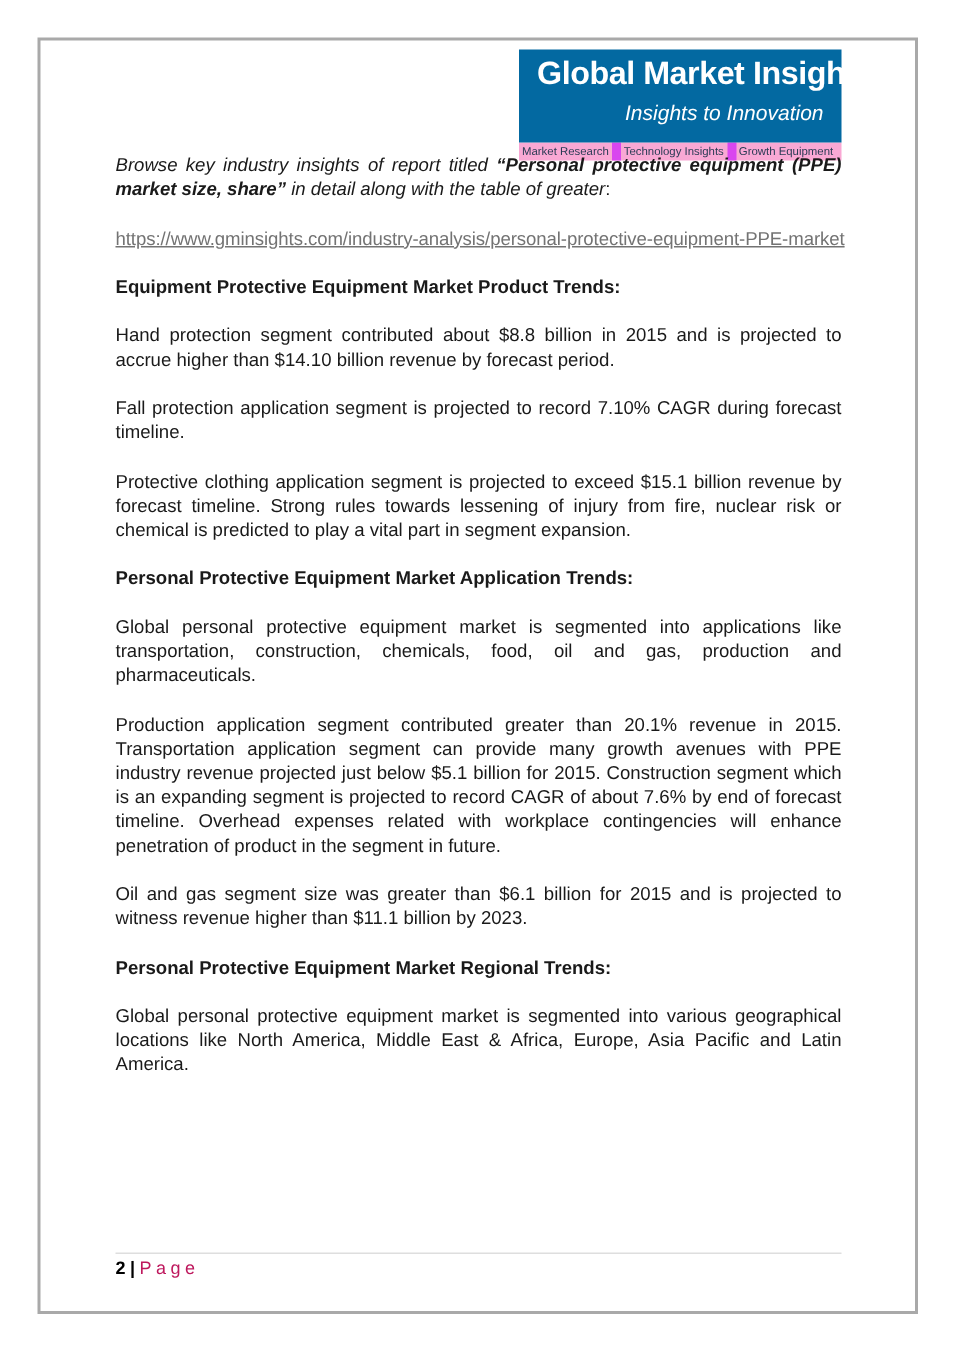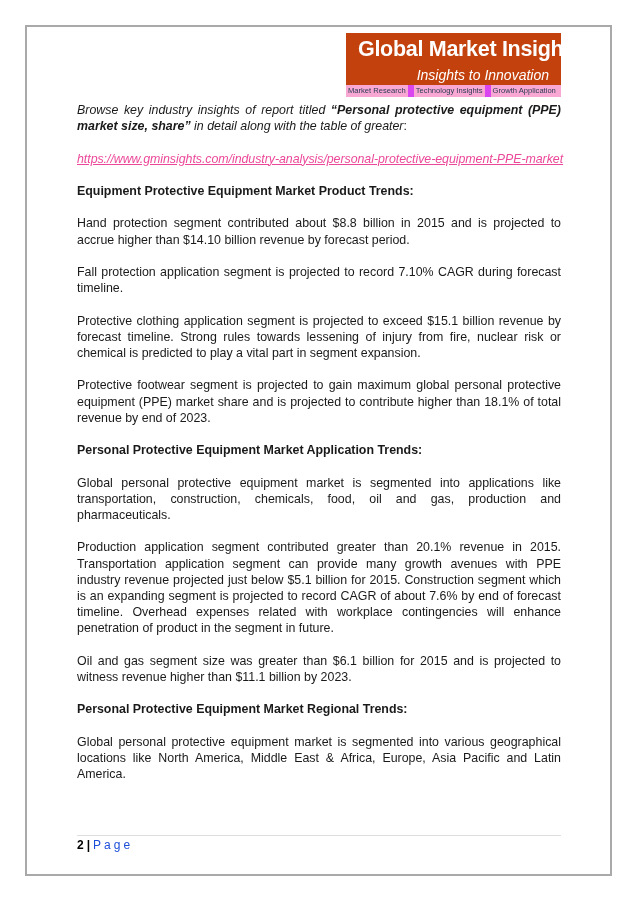--- a/index.html
+++ b/index.html
@@ -1,74 +1,73 @@
 <!DOCTYPE html>
 <html><head>
 <meta charset="utf-8">
 <style>
   html, body { margin: 0; padding: 0; background: #ffffff; }
   body { width: 638px; height: 903px; position: relative; overflow: hidden;
          font-family: "Liberation Sans", sans-serif; color: #1a1a1a; }
   .page-border { position: absolute; left: 25px; top: 25px; width: 587px; height: 851px;
                  border: 2px solid #a9a9a9; box-sizing: border-box; }
   .logo { position: absolute; left: 346px; top: 33px; width: 215px; height: 74px; }
-  .logo-main { background: #c2410c; height: 52px; position: relative; }
+  .logo-main { background: #0369a1; height: 62px; position: relative; }
   .logo-title { position: absolute; left: 12px; top: 4px; color: #ffffff; font-weight: bold;
                 font-size: 21.5px; letter-spacing: -0.3px; white-space: nowrap; }
   .logo-tag { position: absolute; right: 12px; top: 34px; color: #ffffff; font-style: italic;
               font-size: 14px; white-space: nowrap; }
   .logo-strip { background: #f9a8d4; height: 12px; display: flex; font-size: 7.6px;
                 color: #2a3b55; line-height: 12px; white-space: nowrap; }
   .logo-strip span { padding: 0 2px; }
   .logo-strip .sep { border-left: 6px solid #d946ef; }
 
   .content { position: absolute; left: 77px; top: 102px; width: 484px;
              font-size: 12.4px; line-height: 16.2px; }
   .content p { margin: 0 0 16.2px 0; text-align: justify; }
   .intro { font-style: italic; }
   .intro b { font-weight: bold; }
-  .link { color: #ec4899; text-decoration: underline; font-style: italic; display: block;
+  .link { color: #737373; text-decoration: underline; display: block;
           white-space: nowrap; cursor: pointer; letter-spacing: -0.05px; }
   .heading { font-weight: bold; }
 
   .footer-rule { position: absolute; left: 77px; top: 835px; width: 484px; height: 1px; background: #dedede; }
   .footer { position: absolute; left: 77px; top: 838px; font-size: 12px; }
   .footer .num { font-weight: bold; color: #000; }
   .footer .bar { font-weight: bold; color: #000; margin: 0 3px; }
-  .footer .word { color: #1d4ed8; letter-spacing: 3px; margin-top: 12px; }
+  .footer .word { color: #be185d; letter-spacing: 3px; margin-top: 12px; }
 </style>
 </head>
 <body>
 
 <div class="page-border"></div>
 
 <div class="logo">
   <div class="logo-main">
     <div class="logo-title">Global Market Insights</div>
     <div class="logo-tag">Insights to Innovation</div>
   </div>
   <div class="logo-strip">
     <span>Market Research</span>
     <span class="sep">Technology Insights</span>
-    <span class="sep">Growth Application</span>
+    <span class="sep">Growth Equipment</span>
   </div>
 </div>
 
 <div class="content">
   <p class="intro"><span>Browse key industry insights of report titled </span><b>“Personal protective equipment (PPE) market size, share”</b><span> in detail along with the table of greater</span><span style="font-style:normal">:</span></p>
 
   <p>
       <a class="link">https://www.gminsights.com/industry-analysis/personal-protective-equipment-PPE-market</a>
     </p>
 
   <p class="heading">Equipment Protective Equipment Market Product Trends:</p>
   <p>Hand protection segment contributed about $8.8 billion in 2015 and is projected to accrue higher than $14.10 billion revenue by forecast period.</p>
   <p>Fall protection application segment is projected to record 7.10% CAGR during forecast timeline.</p>
   <p>Protective clothing application segment is projected to exceed $15.1 billion revenue by forecast timeline. Strong rules towards lessening of injury from fire, nuclear risk or chemical is predicted to play a vital part in segment expansion.</p>
-  <p>Protective footwear segment is projected to gain maximum global personal protective equipment (PPE) market share and is projected to contribute higher than 18.1% of total revenue by end of 2023.</p>
 
   <p class="heading">Personal Protective Equipment Market Application Trends:</p>
   <p>Global personal protective equipment market is segmented into applications like transportation, construction, chemicals, food, oil and gas, production and pharmaceuticals.</p>
   <p>Production application segment contributed greater than 20.1% revenue in 2015. Transportation application segment can provide many growth avenues with PPE industry revenue projected just below $5.1 billion for 2015. Construction segment which is an expanding segment is projected to record CAGR of about 7.6% by end of forecast timeline. Overhead expenses related with workplace contingencies will enhance penetration of product in the segment in future.</p>
   <p>Oil and gas segment size was greater than $6.1 billion for 2015 and is projected to witness revenue higher than $11.1 billion by 2023.</p>
 
   <p class="heading">Personal Protective Equipment Market Regional Trends:</p>
   <p>Global personal protective equipment market is segmented into various geographical locations like North America, Middle East &amp; Africa, Europe, Asia Pacific and Latin America.</p>
 </div>
 

